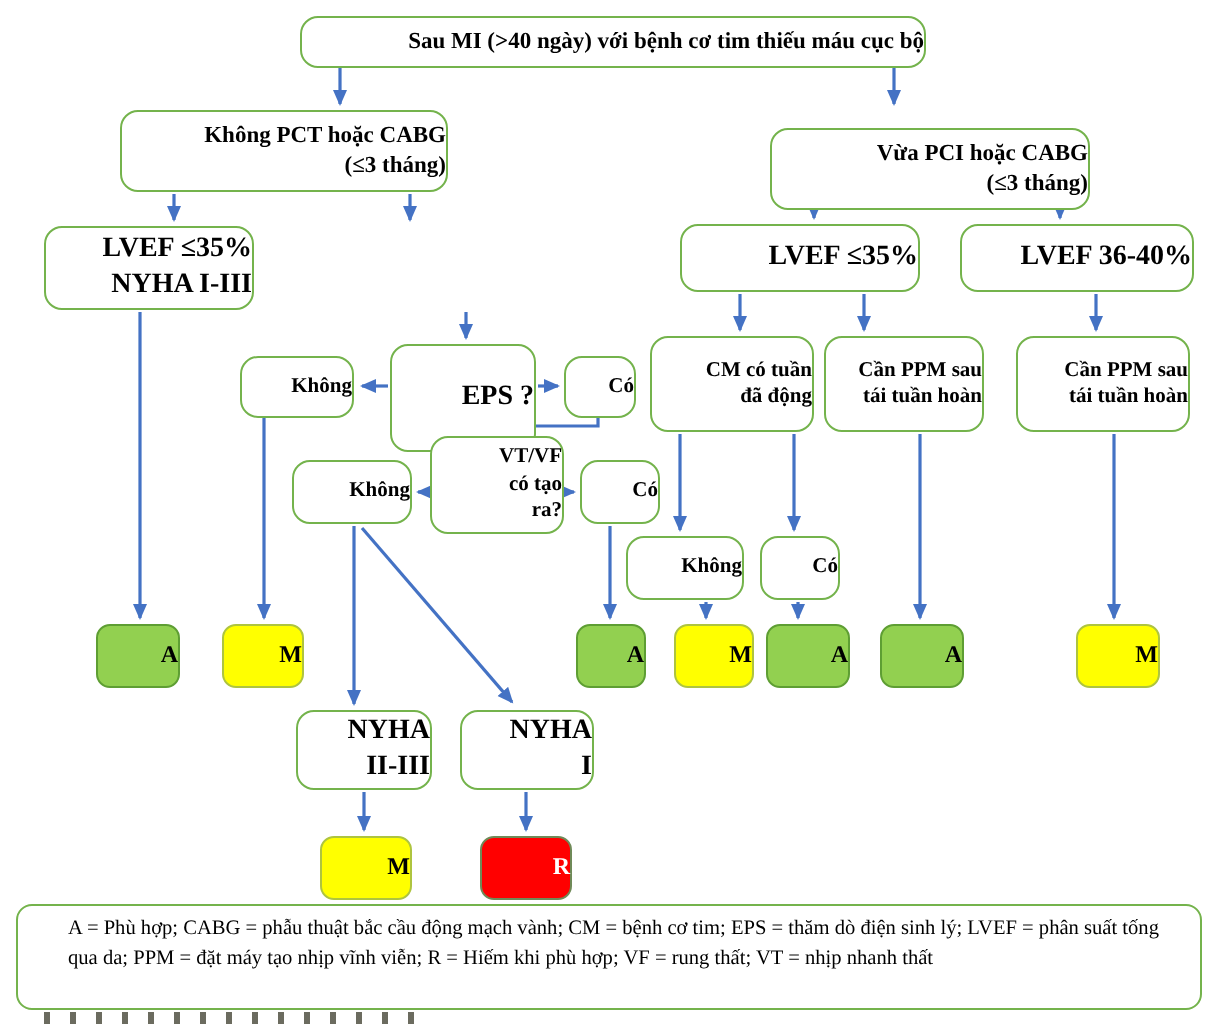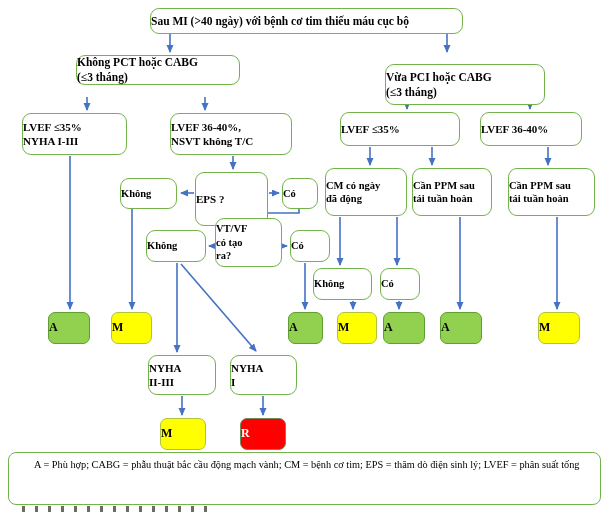--- a/index.html
+++ b/index.html
@@ -1,27 +1,27 @@
 <!DOCTYPE html>
 <html><head>
 <meta charset="utf-8">
 <style>
   html,body{margin:0;padding:0;background:#fff;}
   #stage{position:relative;width:610px;height:512px;background:#fff;overflow:hidden;
          font-family:"Liberation Serif",serif;}
   .node{position:absolute;box-sizing:border-box;background:#fff;
         border:1.5px solid #74B34C;border-radius:9px;
-        display:flex;flex-direction:column;align-items:flex-start;justify-content:center;
+        display:flex;flex-direction:column;align-items:flex-end;justify-content:center;
         font-weight:bold;color:#000;text-align:center;line-height:1.28;}
   .node span{display:block;white-space:nowrap;}
   .outcome{border-radius:7px;font-size:12px;}
   .green{background:#92D050;border-color:#5E9E33;}
   .yellow{background:#FFFF00;border-color:#AEC43F;}
   .red{background:#FF0000;border-color:#6F8A58;color:#fff;}
-  .fs115{font-size:11.5px;} .fs11{font-size:11px;} .fs105{font-size:10.5px;}
+  .fs115{font-size:11.5px;} .fs11{font-size:14px;} .fs105{font-size:10.5px;}
   #legend{position:absolute;left:8px;top:452px;width:593px;height:53px;box-sizing:border-box;
           border:1.5px solid #74B34C;border-radius:8px;background:#fff;
           padding:4px 25px;font-size:10.3px;line-height:1.5;color:#000;}
   #legend div{white-space:nowrap;}
   #connectors{position:absolute;left:0;top:0;width:610px;height:512px;pointer-events:none;}
   #caption-fragment{position:absolute;left:22px;top:506px;width:185px;height:6px;
           background:repeating-linear-gradient(90deg,#3a3a2a 0 3px,transparent 3px 13px);
           opacity:.75;}
 </style>
 </head>
@@ -64,62 +64,58 @@
       <line x1="557" y1="217" x2="557" y2="309" marker-end="url(#ah)"></line>
       <line x1="182" y1="396" x2="182" y2="415" marker-end="url(#ah)"></line>
       <line x1="263" y1="396" x2="263" y2="415" marker-end="url(#ah)"></line>
     </g>
   </svg>
 
   <div class="node fs115" style="left:150px;top:8px;width:313px;height:26px">
     <span>Sau MI (&gt;40 ngày) với bệnh cơ tim thiếu máu cục bộ</span>
   </div>
 
-  <div class="node fs115" style="left:76px;top:55px;width:164px;height:30px">
+  <div class="node fs115" style="left:60px;top:55px;width:164px;height:41px">
     <span>Không PCT hoặc CABG</span>
     <span>(≤3 tháng)</span>
   </div>
 
   <div class="node fs115" style="left:385px;top:64px;width:160px;height:41px">
     <span>Vừa PCI hoặc CABG</span>
     <span>(≤3 tháng)</span>
   </div>
 
   <div class="node fs11" style="left:22px;top:113px;width:105px;height:42px">
     <span>LVEF ≤35%</span>
     <span>NYHA I-III</span>
   </div>
 
-  <div class="node fs11" style="left:170px;top:113px;width:122px;height:42px">
-    <span>LVEF 36-40%,</span>
-    <span>NSVT không T/C</span>
-  </div>
 
   <div class="node fs11" style="left:340px;top:112px;width:120px;height:34px">
     <span>LVEF ≤35%</span>
   </div>
 
-  <div class="node fs11" style="left:480px;top:112px;width:102px;height:34px">
+  <div class="node fs11" style="left:480px;top:112px;width:117px;height:34px">
     <span>LVEF 36-40%</span>
   </div>
 
   <div class="node fs105" style="left:120px;top:178px;width:57px;height:31px">
     <span>Không</span>
   </div>
 
   <div class="node fs11" style="left:195px;top:172px;width:73px;height:54px">
     <span>EPS ?</span>
   </div>
 
   <div class="node fs105" style="left:282px;top:178px;width:36px;height:31px">
     <span>Có</span>
   </div>
 
   <div class="node fs105" style="left:325px;top:168px;width:82px;height:48px">
-    <span>CM có ngày</span>
+    <span>CM có tuần</span>
     <span>đã động</span>
   </div>
 
   <div class="node fs105" style="left:412px;top:168px;width:80px;height:48px">
     <span>Cần PPM sau</span>
     <span>tái tuần hoàn</span>
   </div>
 
   <div class="node fs105" style="left:508px;top:168px;width:87px;height:48px">
     <span>Cần PPM sau</span>
@@ -182,17 +178,18 @@
 
   <div class="node outcome yellow" style="left:160px;top:418px;width:46px;height:32px">
     <span>M</span>
   </div>
   <div class="node outcome red" style="left:240px;top:418px;width:46px;height:32px">
     <span>R</span>
   </div>
 
   <div id="legend">
     <div>A = Phù hợp; CABG = phẫu thuật bắc cầu động mạch vành; CM = bệnh cơ tim; EPS = thăm dò điện sinh lý; LVEF = phân suất tống</div>
+    <div>qua da; PPM = đặt máy tạo nhịp vĩnh viễn; R = Hiếm khi phù hợp; VF = rung thất; VT = nhịp nhanh thất</div>
   </div>
 
   <div id="caption-fragment"></div>
 
 </div>
 
 </body></html>

